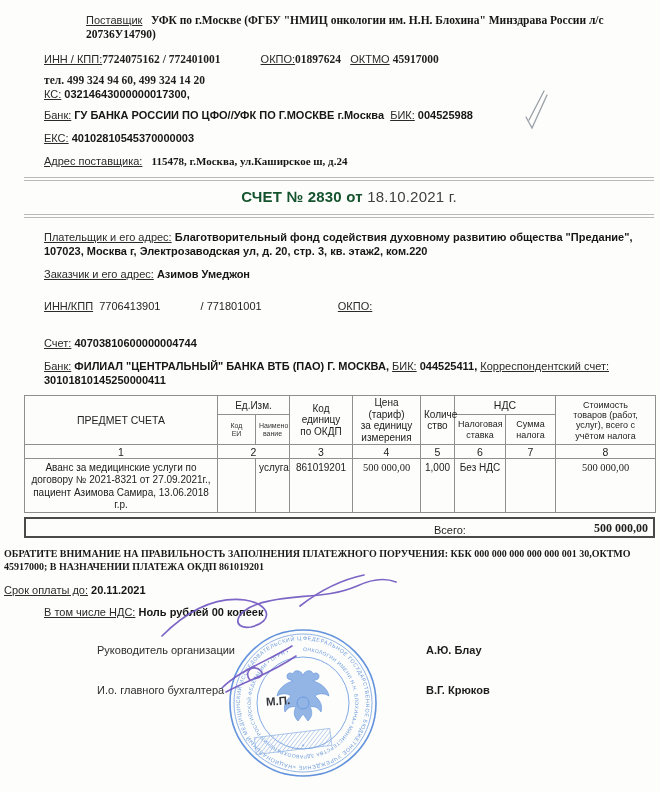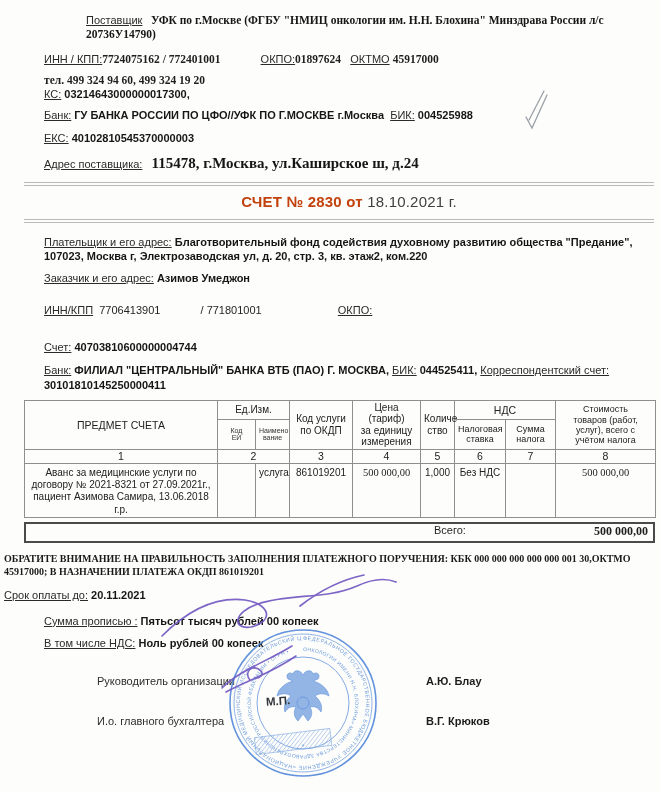--- a/index.html
+++ b/index.html
@@ -18,26 +18,26 @@
   .dark { color:#161616; }
 
   .line { line-height:1.18; }
   .l-supplier   { margin-top:2px;  font-family:"Liberation Serif",serif; font-size:11.5px;padding-left:42px; }
   .l-codes      { margin-top:12px; }
   .l-phone      { margin-top:7px;  font-family:"Liberation Serif",serif; font-size:11.5px; font-weight:bold; }
   .l-ks         { margin-top:1px; }
   .l-bank       { margin-top:8px; }
   .l-eks        { margin-top:10px; }
   .l-addr       { margin-top:10px; }
-  .l-addr .v    { font-family:"Liberation Serif",serif; font-size:15px; }
+  .l-addr .v    { font-family:"Liberation Serif",serif; font-size:11px; }
 
   .hr2 { margin:9px 0 0 -20px; width:630px; height:4px;
          border-top:1px solid #b9b9b9; border-bottom:1px solid #b9b9b9; }
   .title { margin-top:7px; text-align:center; font-size:15px; letter-spacing:.2px; }
-  .title .num  { font-weight:bold; color:#c2410c; }
+  .title .num  { font-weight:bold; color:#14532d; }
   .title .date { color:#404040; }
 
   .l-payer    { margin-top:12px; line-height:1.3; }
   .l-customer { margin-top:9px; }
   .l-innkpp   { margin-top:19px; }
   .l-account  { margin-top:24px; }
   .l-bank2    { margin-top:9px; line-height:1.3; }
   .sp-md { display:inline-block; width:34px; }
   .sp-lg { display:inline-block; width:70px; }
 
@@ -54,21 +54,21 @@
   .h-sub { font-size:7px; color:#333; line-height:1.1; }
   .h-sub2 { font-size:9px; line-height:1.15; }
   tr.nums td { height:14px; font-size:10.5px; padding:0; }
   tr.data td { height:46px; vertical-align:top; padding-top:3px; }
   td.desc { text-align:left; line-height:1.22; padding-left:5px; }
   td.right { text-align:right; padding-right:4px; }
   .money { font-family:"Liberation Serif",serif; font-size:10.5px; }
 
   .total-box {
     margin:4px 0 0 -20px; width:631px; height:21px;
-    border:2px solid #4a4a4a; display:flex; align-items:flex-start; font-size:11px;
+    border:2px solid #4a4a4a; display:flex; align-items:flex-end; font-size:11px;
   }
   .total-box .t-lbl { margin-left:408px; }
   .total-box .t-val { margin-left:auto; padding-right:5px;
     font-family:"Liberation Serif",serif; font-weight:bold; font-size:12px; }
 
   .attention { margin:9px 0 0 -40px; width:650px;
     font-family:"Liberation Serif",serif; font-weight:bold; font-size:10px;
     line-height:1.35; color:#1a1a1a; }
   .l-due   { margin:10px 0 0 -40px; }
   .l-words { margin-top:13px; }
@@ -99,21 +99,21 @@
     </div>
 
     <div class="line l-codes">
       <span class="lbl">ИНН / КПП:</span><span class="b serif" style="font-size:11.5px">7724075162 / 772401001</span>
       <span class="sp-md"></span>
       <span class="lbl">ОКПО:</span><span class="b serif" style="font-size:11.5px">01897624</span>
       &nbsp;&nbsp;<span class="lbl">ОКТМО</span>
       <span class="b serif" style="font-size:11.5px">45917000</span>
     </div>
 
-    <div class="line l-phone">тел. 499 324 94 60, 499 324 19 20</div>
+    <div class="line l-phone">тел. 499 324 94 60, 499 324 14 20</div>
 
     <div class="line l-ks">
       <span class="lbl">КС:</span>
       <span class="b dark">03214643000000017300,</span>
     </div>
 
     <div class="line l-bank">
       <span class="lbl">Банк:</span>
       <span class="b dark">ГУ БАНКА РОССИИ ПО ЦФО//УФК ПО Г.МОСКВЕ г.Москва</span>
       &nbsp;<span class="lbl">БИК:</span>
@@ -179,21 +179,21 @@
           <col style="width:68px">
           <col style="width:34px">
         <col style="width:51px">
           <col style="width:50px">
           <col style="width:100px">
       </colgroup>
       <tbody>
           <tr>
         <th rowspan="2" class="h-main">ПРЕДМЕТ СЧЕТА</th>
         <th colspan="2">Ед.Изм.</th>
-        <th rowspan="2" class="pre">Код услуги
+        <th rowspan="2" class="pre">Код единицу
 по ОКДП</th>
         <th rowspan="2" class="pre">Цена (тариф)
 за единицу
 измерения</th>
         <th rowspan="2" class="pre">Количе
 ство</th>
         <th colspan="2" class="h-main">НДС</th>
         <th rowspan="2" class="pre h-sub2">Стоимость
 товаров (работ,
 услуг), всего с
@@ -237,24 +237,20 @@
       <span class="t-val">500 000,00</span>
     </div>
 
     <div class="attention">ОБРАТИТЕ ВНИМАНИЕ НА ПРАВИЛЬНОСТЬ ЗАПОЛНЕНИЯ ПЛАТЕЖНОГО ПОРУЧЕНИЯ: КБК  000 000 000 000 000 001 30,ОКТМО 45917000; В НАЗНАЧЕНИИ ПЛАТЕЖА ОКДП 861019201</div>
 
     <div class="line l-due">
       <span class="lbl">Срок оплаты до:</span>
       <span class="b dark">20.11.2021</span>
     </div>
 
-    <div class="line l-words">
-      <span class="lbl">Сумма  прописью :</span>
-      <span class="b dark">Пятьсот тысяч рублей 00 копеек</span>
-    </div>
 
     <div class="line l-vatw">
       <span class="lbl">В том числе НДС:</span>
       <span class="b dark">Ноль рублей 00 копеек</span>
     </div>
 
     <div class="sig-row r1">
       <span>Руководитель организации</span>
       <span class="sig-name">А.Ю. Блау</span>
     </div>

